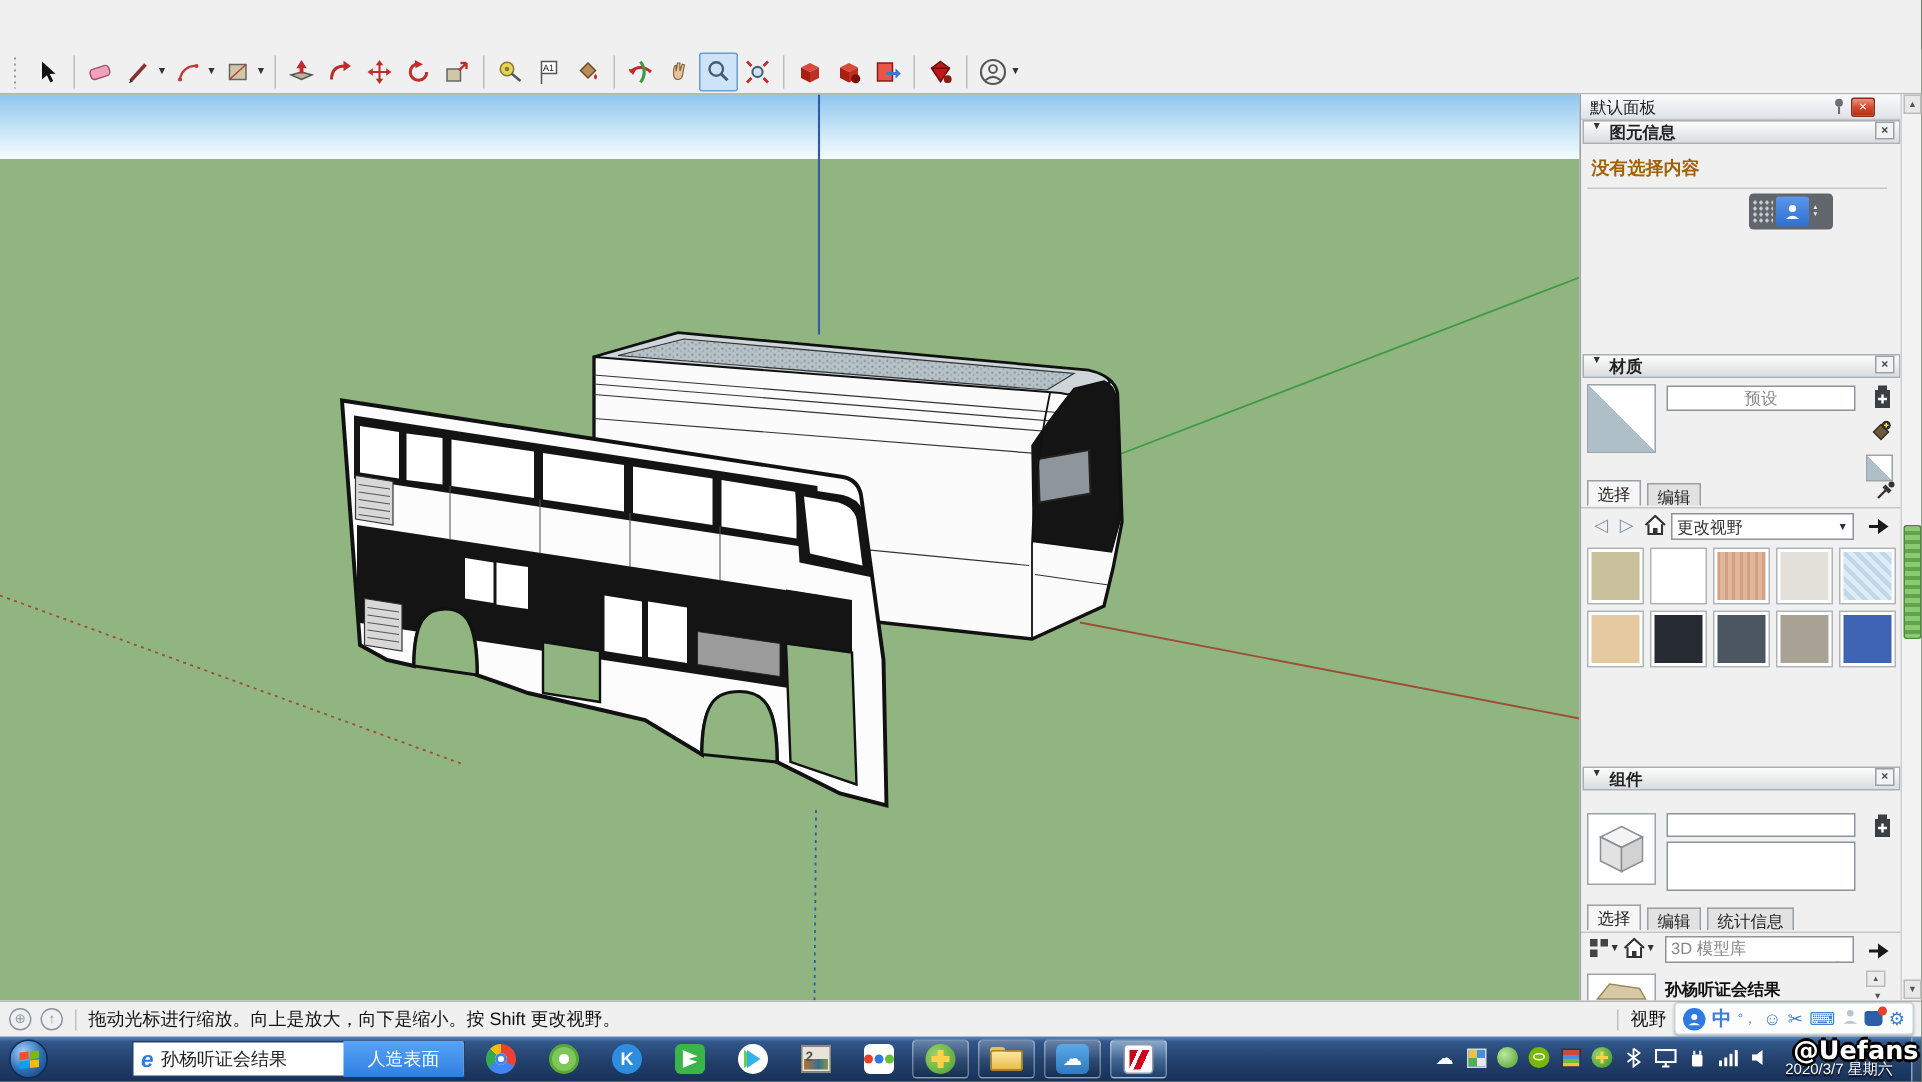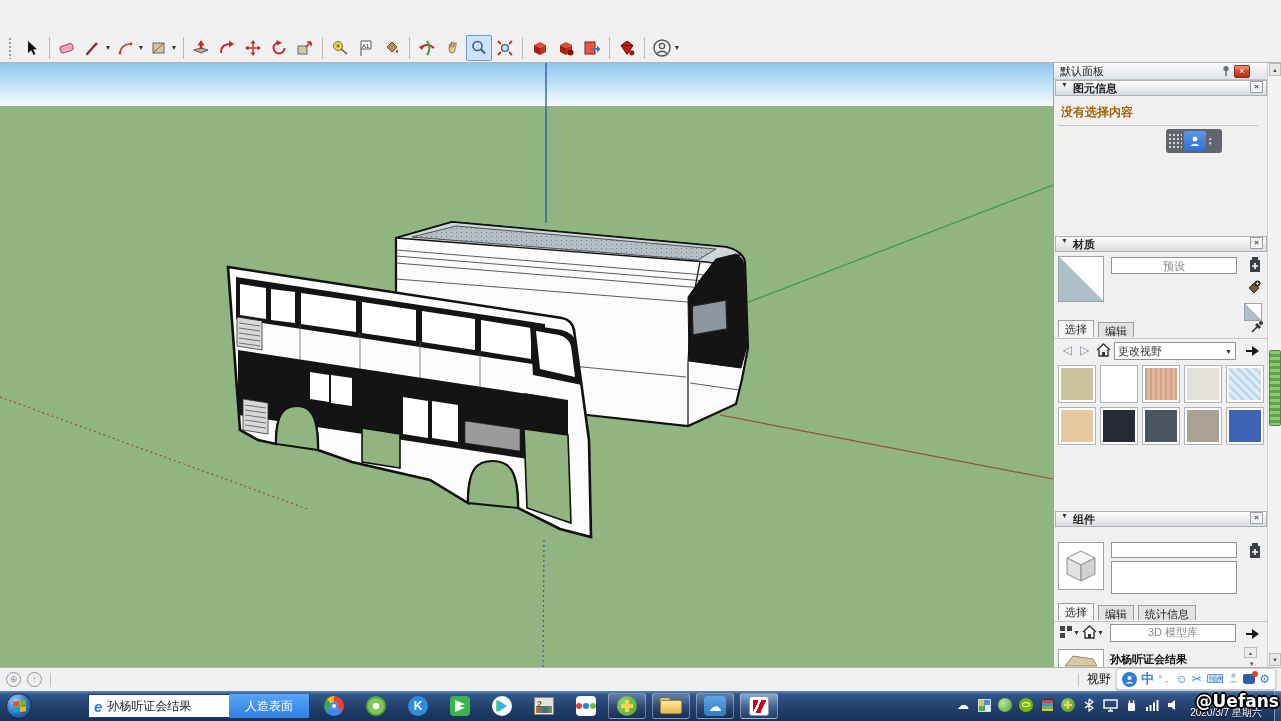--- a/index.html
+++ b/index.html
@@ -477,21 +477,21 @@
         </svg>
       <span style="font-size:7px; color:#333;">▼</span>
       </span>
     <span class="abs" style="left:28px; top:562px; display:flex; align-items:center;">
       <svg width="15" height="14">
           <path d="M1,7 L7.5,1 L14,7 M3,6.5 V13 H12 V6.5" fill="#fff" stroke="#333" stroke-width="1.4"></path>
           <rect x="6" y="9" width="3" height="4" fill="#333"></rect>
         </svg>
       <span style="font-size:7px; color:#333;">▼</span>
       </span>
-    <div class="abs pinput" style="left:56px; top:561px; width:126px; height:18px; display:flex; align-items:center;flex-direction:column;">
+    <div class="abs pinput" style="left:56px; top:561px; width:126px; height:18px; display:flex; align-items:flex-start;flex-direction:column;">
       <span style="color:#888;">3D 模型库</span>
       <svg width="12" height="12" style="margin-left:auto">
           <circle cx="5" cy="5" r="3.4" fill="none" stroke="#667" stroke-width="1.3"></circle>
           <path d="M7.5,7.5 L11,11" stroke="#667" stroke-width="1.5"></path>
         </svg>
     </div>
     <span class="abs" style="left:190px; top:562px;">
       <svg width="17" height="17">
           <path d="M2,8 L8,8 L8,4 L15,9 L8,14 L8,10 L2,10 Z" fill="#1a1a1a"></path>
         </svg></span>
@@ -508,20 +508,21 @@
   <div class="scrollbar">
     <div class="sb-btn" style="top:0;">▲</div>
     <div class="sb-thumb"></div>
     <div class="sb-btn" style="top:590px;">▼</div>
   </div>
 
   <div class="statusbar">
     <span class="st-ico">⊕</span>
     <span class="st-ico">↑</span>
     <span class="st-sep"></span>
+    <span>拖动光标进行缩放。向上是放大，向下是缩小。按 Shift 更改视野。</span>
     <span style="position:absolute; left:1076px; display:flex; align-items:center;">
       <span class="st-sep"></span>
       <span>视野</span>
       <input class="pinput" style="width: 40px; height: 16px; margin-left: 5px;">
     </span>
   </div>
 
   <div class="ime">
     <span class="ime-logo">
       <svg width="9" height="9">

